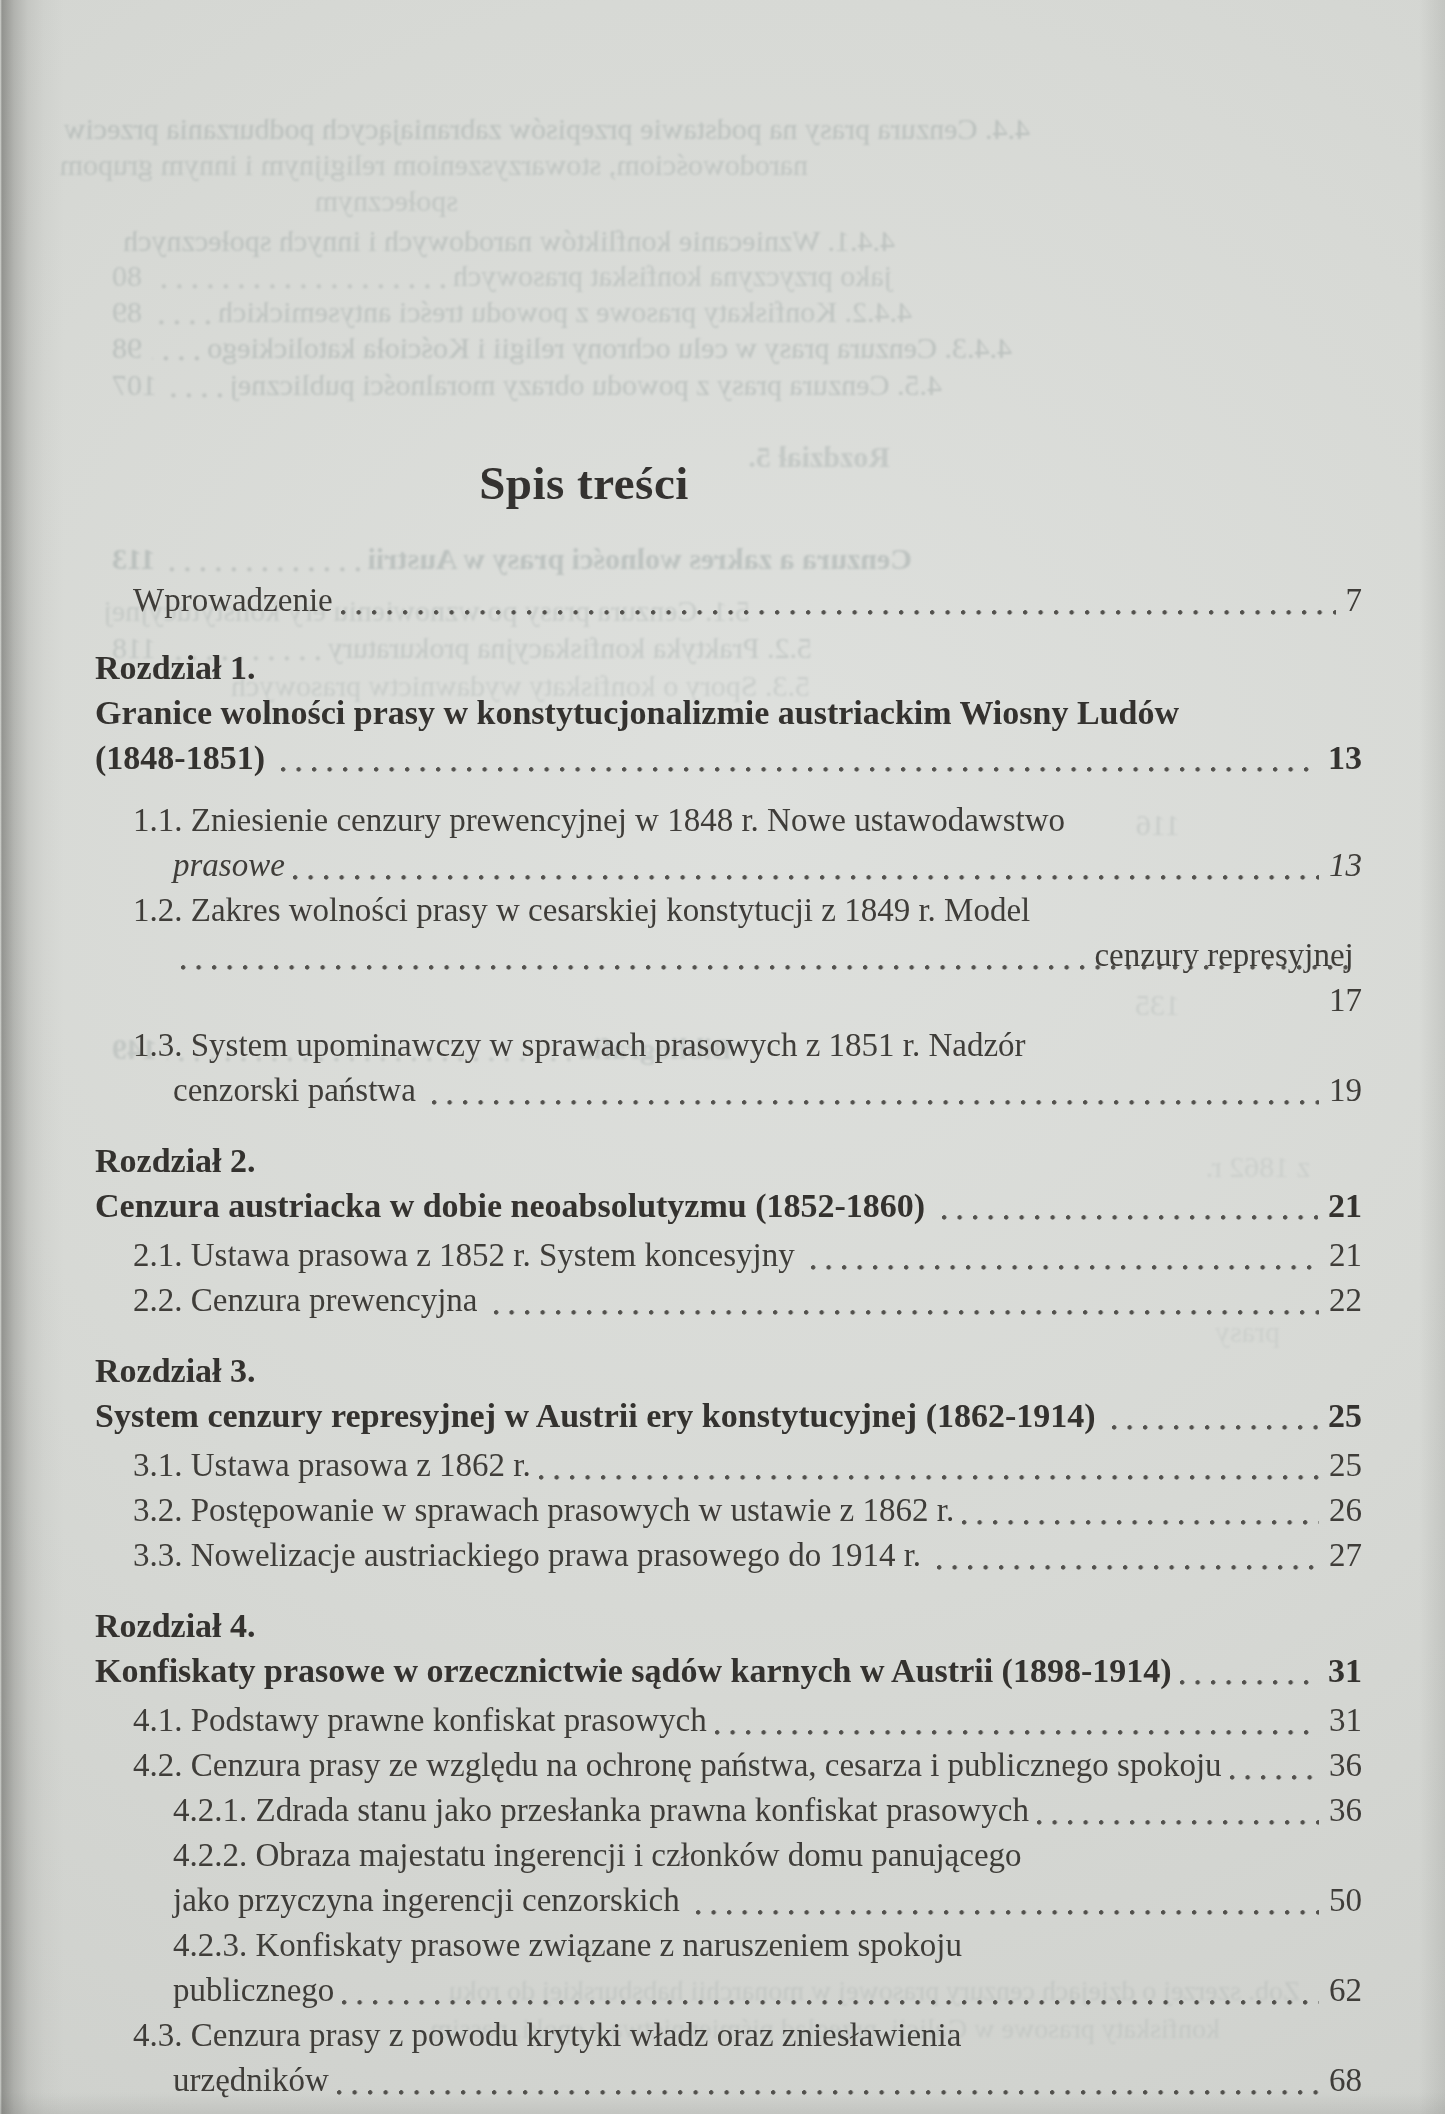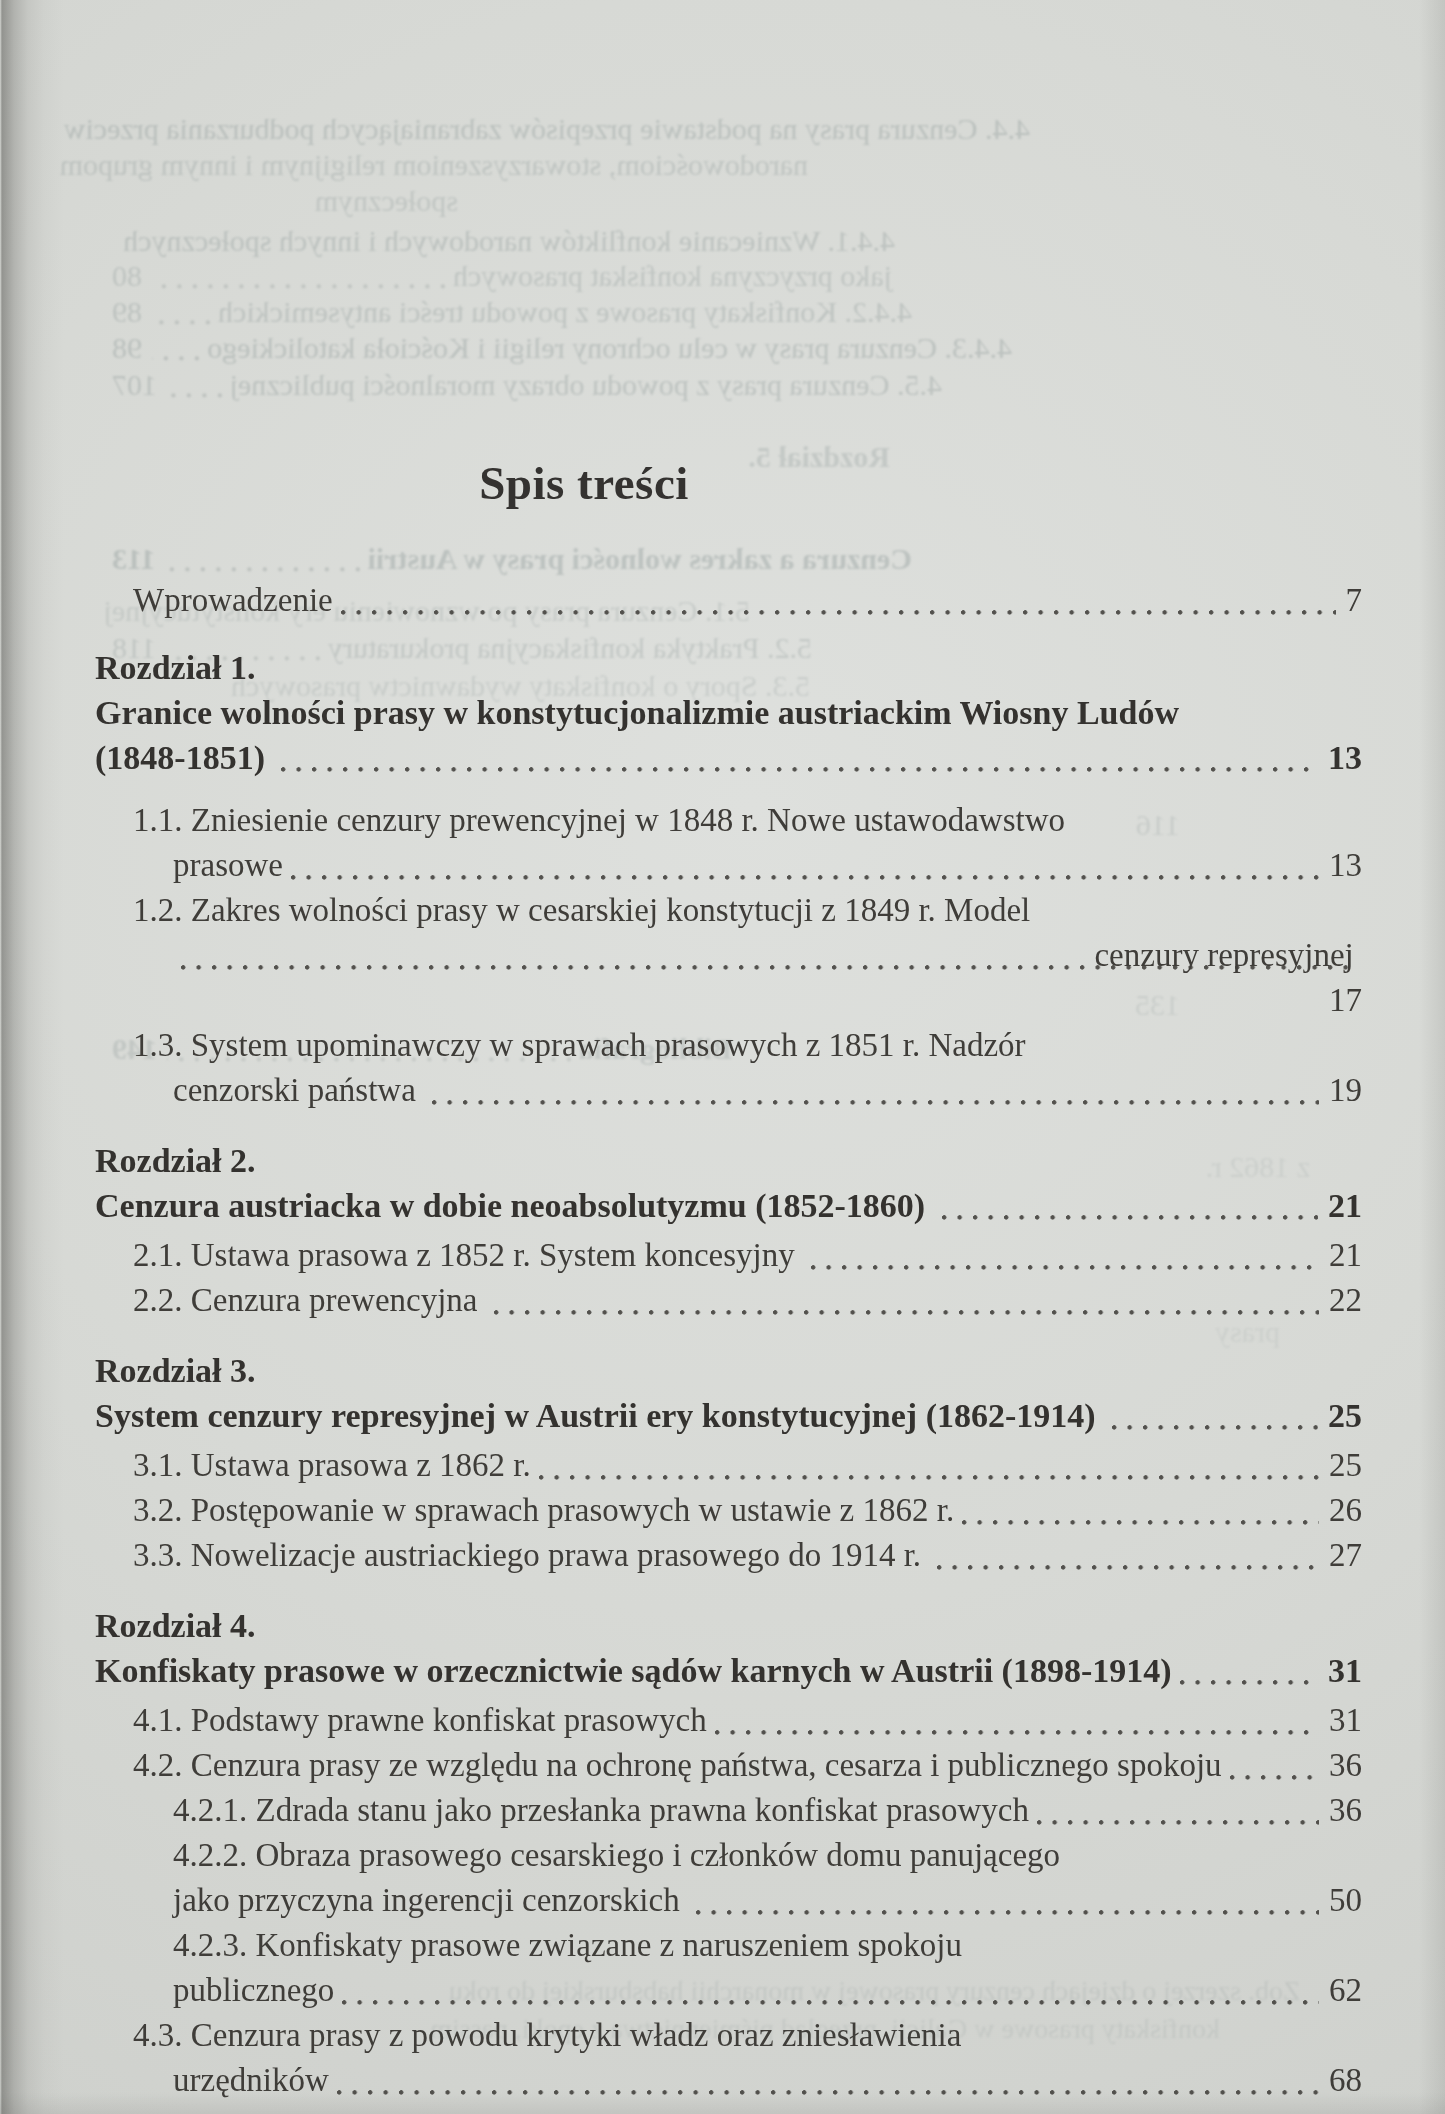--- a/index.html
+++ b/index.html
@@ -195,21 +195,21 @@
         <span class="txt">Granice wolności prasy w konstytucjonalizmie austriackim Wiosny Ludów</span>
       </div>
       <div class="row bold" style="padding-left: 0px;">
         <span class="txt">(1848-1851) </span>
         <span class="leader"></span>
         <span class="pg bold">13</span>
       </div>
       <div class="row" style="margin-top: 18px; padding-left: 38px;">
         <span class="txt">1.1. Zniesienie cenzury prewencyjnej w 1848 r. Nowe ustawodawstwo</span>
       </div>
-      <div class="row" style="padding-left: 78px;">
+      <div class="row" style="padding-left: 78px; font-style: italic;">
         <span class="txt">prasowe</span>
         <span class="leader"></span>
         <span class="pg">13</span>
       </div>
       <div class="row" style="padding-left: 38px;">
         <span class="txt">1.2. Zakres wolności prasy w cesarskiej konstytucji z 1849 r. Model</span>
       </div>
       <div class="row" style="padding-left: 78px; flex-direction: column;">
         <span class="txt">cenzury represyjnej </span>
         <span class="leader"></span>
@@ -281,21 +281,21 @@
         <span class="txt">4.2. Cenzura prasy ze względu na ochronę państwa, cesarza i publicznego spokoju</span>
         <span class="leader"></span>
         <span class="pg">36</span>
       </div>
       <div class="row" style="padding-left: 78px;">
         <span class="txt">4.2.1. Zdrada stanu jako przesłanka prawna konfiskat prasowych</span>
         <span class="leader"></span>
         <span class="pg">36</span>
       </div>
       <div class="row" style="padding-left: 78px;">
-        <span class="txt">4.2.2. Obraza prasowego cesarskiego i członków domu panującego</span>
+        <span class="txt">4.2.2. Obraza majestatu ingerencji i członków domu panującego</span>
       </div>
       <div class="row" style="padding-left: 78px;">
         <span class="txt">jako przyczyna ingerencji cenzorskich </span>
         <span class="leader"></span>
         <span class="pg">50</span>
       </div>
       <div class="row" style="padding-left: 78px;">
         <span class="txt">4.2.3. Konfiskaty prasowe związane z naruszeniem spokoju</span>
       </div>
       <div class="row" style="padding-left: 78px;">

